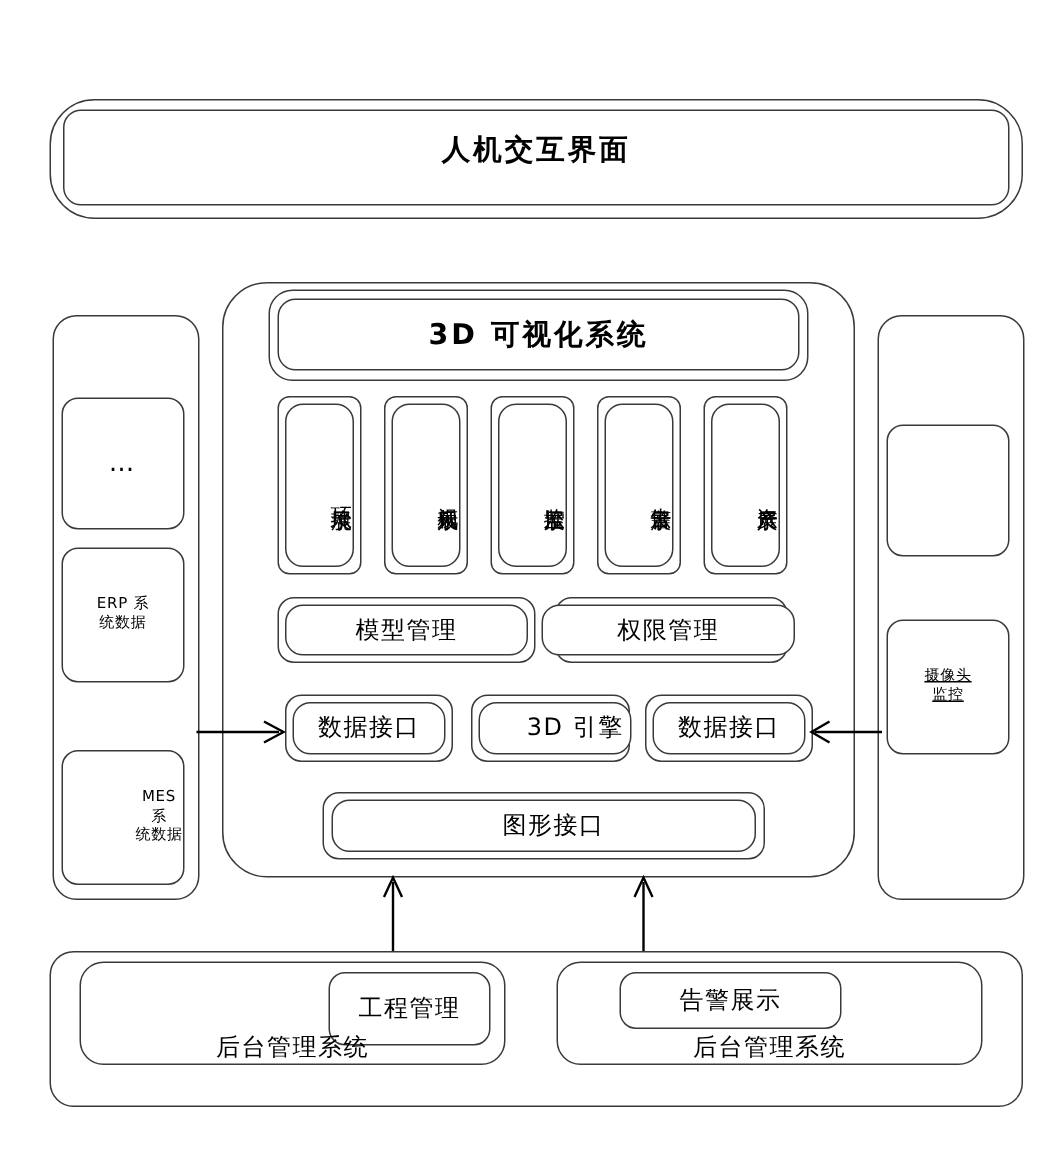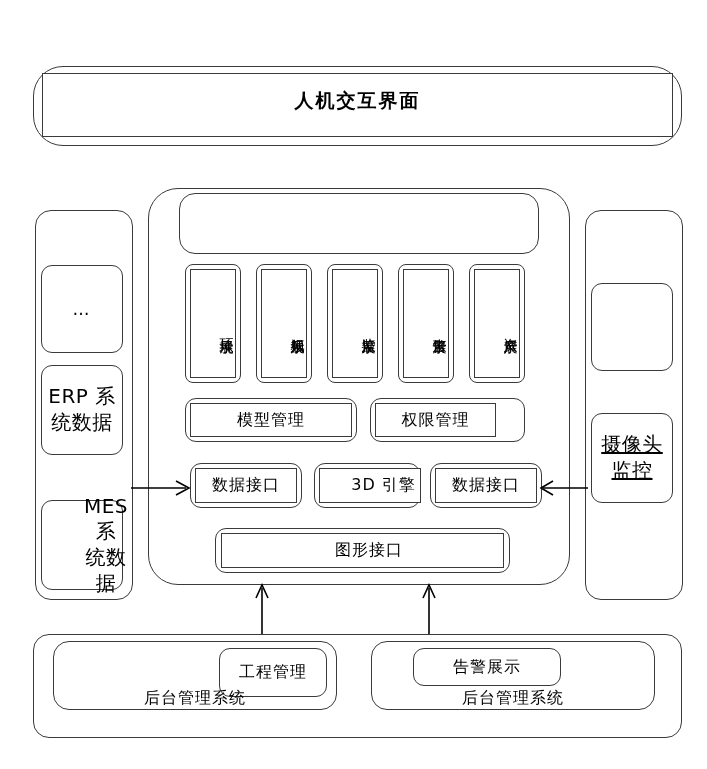--- a/index.html
+++ b/index.html
@@ -26,25 +26,25 @@
     display: flex;
     align-items: center;
     justify-content: center;
     text-align: center;
     line-height: 1.28;
   }
   .rounded-lg { border-radius: 30px; }
   .rounded-md { border-radius: 16px; }
   .rounded-sm { border-radius: 11px; }
   .rounded-xs { border-radius: 8px; }
-  .sharp { border-radius: 0; }
+  .sharp { border-radius: 12px; }
 
   .label-lg { font-size: 19px; font-weight: bold; letter-spacing: 2px; }
   .label-md { font-size: 16px; letter-spacing: 1px; }
-  .label-sm { font-size: 20px; letter-spacing: 0.5px; }
+  .label-sm { font-size: 10px; letter-spacing: 0.5px; }
 
   .vert {
     writing-mode: vertical-rl;
     text-orientation: upright;
     align-items: flex-start;
     justify-content: center;
     padding-top: 10px;
     font-size: 14px;
     letter-spacing: 1px;
   }
@@ -89,41 +89,42 @@
   <div class="box rounded-md" style="left:585px; top:210px; width:98px; height:390px;"></div>
 
   <div class="box rounded-sm" style="left:591px; top:283px; width:82px; height:88px;"></div>
 
   <div class="box rounded-sm label-sm" style="left:591px; top:413px; width:82px; height:90px; white-space:pre-line;text-decoration:underline;">摄像头
 监控</div>
 
   <div class="box rounded-lg" style="left:148px; top:188px; width:422px; height:397px; border-width:1.8px;"></div>
 
   <div class="box rounded-md" style="left:179px; top:193px; width:360px; height:61px;"></div>
+  <div class="box sharp label-lg" style="left:185px; top:199px; width:348px; height:48px;">3D 可视化系统</div>
 
   <div class="box rounded-xs" style="left:185px; top:264px; width:56px; height:119px;"></div>
   <div class="box sharp vert" style="left:190px; top:269px; width:46px; height:109px;">环境展示</div>
 
   <div class="box rounded-xs" style="left:256px; top:264px; width:56px; height:119px;"></div>
   <div class="box sharp vert" style="left:261px; top:269px; width:46px; height:109px;">视频展示</div>
 
   <div class="box rounded-xs" style="left:327px; top:264px; width:56px; height:119px;"></div>
   <div class="box sharp vert" style="left:332px; top:269px; width:46px; height:109px;">监控展示</div>
 
   <div class="box rounded-xs" style="left:398px; top:264px; width:56px; height:119px;"></div>
   <div class="box sharp vert" style="left:403px; top:269px; width:46px; height:109px;">告警展示</div>
 
   <div class="box rounded-xs" style="left:469px; top:264px; width:56px; height:119px;"></div>
   <div class="box sharp vert" style="left:474px; top:269px; width:46px; height:109px;">资产展示</div>
 
   <div class="box rounded-sm" style="left:185px; top:398px; width:172px; height:44px;"></div>
   <div class="box sharp label-md" style="left:190px; top:403px; width:162px; height:34px;">模型管理</div>
 
   <div class="box rounded-sm" style="left:370px; top:398px; width:155px; height:44px;"></div>
-  <div class="box sharp label-md" style="left:375px; top:403px; width:121px; height:34px;">权限管理</div>
+  <div class="box sharp label-md" style="left:361px; top:403px; width:169px; height:34px;">权限管理</div>
 
   <div class="box rounded-sm" style="left:190px; top:463px; width:112px; height:45px;"></div>
   <div class="box sharp label-md" style="left:195px; top:468px; width:102px; height:35px;">数据接口</div>
 
   <div class="box rounded-sm" style="left:314px; top:463px; width:106px; height:45px;"></div>
   <div class="box sharp label-md" style="left:319px; top:468px; width:102px; height:35px;padding-left:27px;">3D 引擎</div>
 
   <div class="box rounded-sm" style="left:430px; top:463px; width:112px; height:45px;"></div>
   <div class="box sharp label-md" style="left:435px; top:468px; width:102px; height:35px;">数据接口</div>
 

